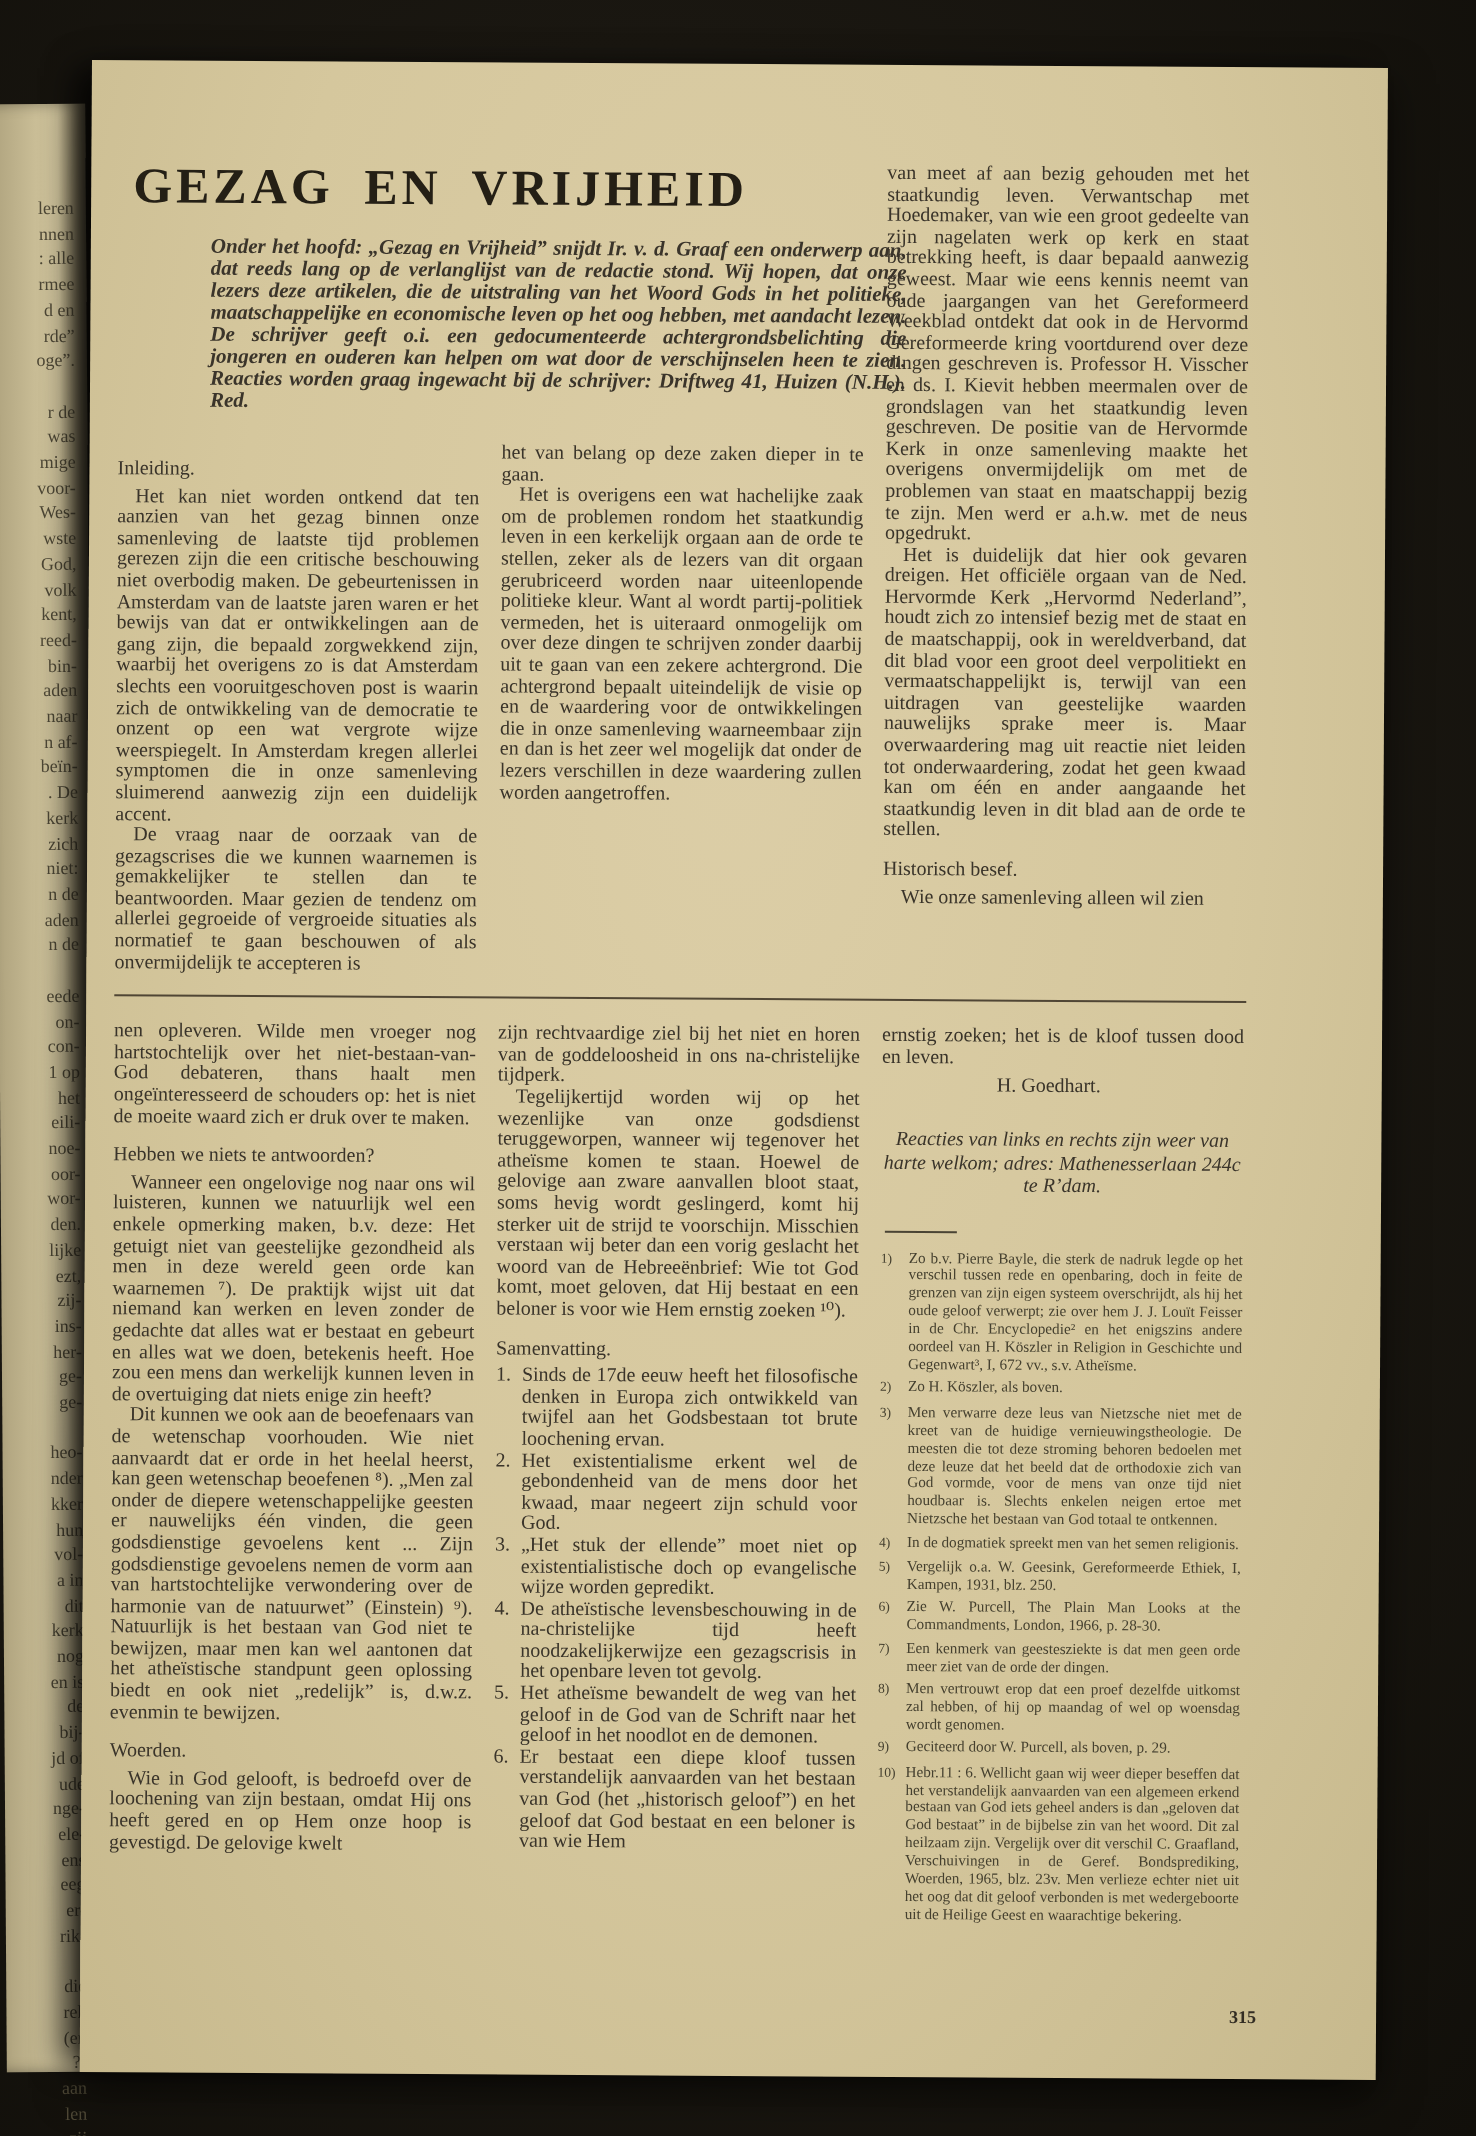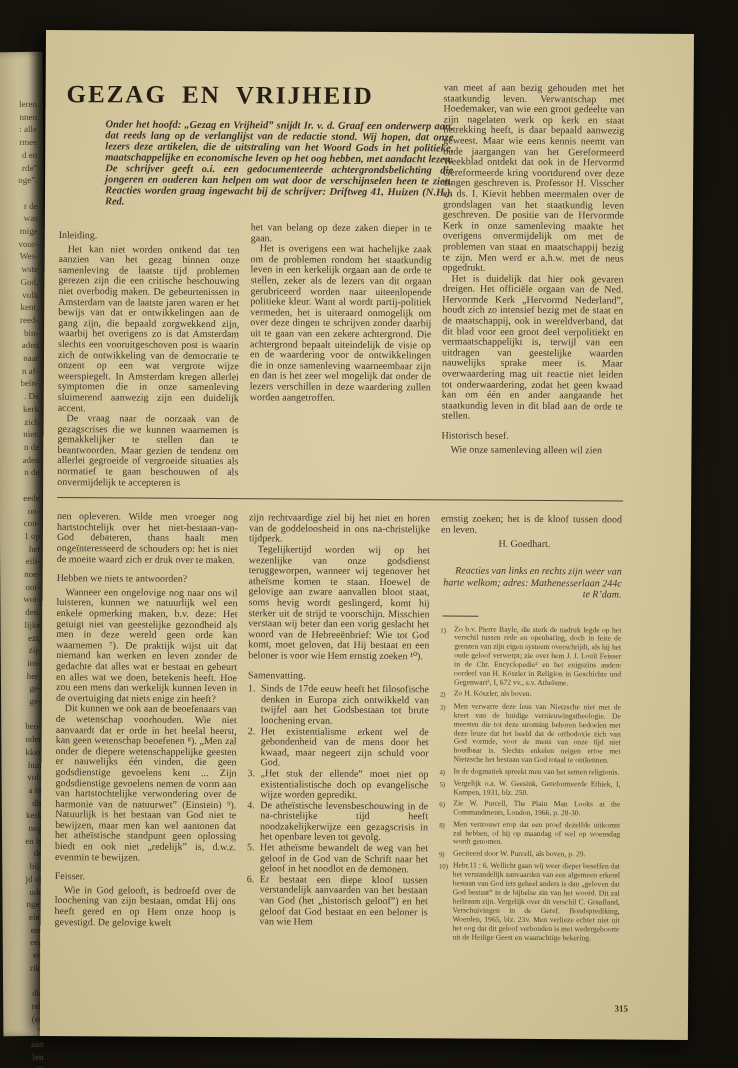--- a/index.html
+++ b/index.html
@@ -32,21 +32,21 @@
   .col{width:181px;flex:none;font-size:10px;line-height:10.6px;text-align:justify;}
   .para{margin:0;text-indent:9px;}
   .ni{text-indent:0;}
   .shead{margin:9px 0 3px;text-indent:0;}
   .divider{border:none;border-top:1.6px solid rgba(56,47,34,.85);margin:10px 0 13px 0;width:566px;}
   .sum{margin:2px 0 0;padding:0;list-style:none;}
   .sum li{display:flex;margin:0;}
   .sum .num{width:13px;flex:none;}
   .sum .itxt{flex:1;text-align:justify;}
   .sig{text-align:center;margin:4px 14px 0 0;}
-  .note{font-style:italic;margin:15px 0 0;font-size:10px;line-height:11.5px;text-align:right;}
+  .note{font-style:italic;margin:15px 0 0;font-size:10px;line-height:11.5px;text-align:center;}
   .fnrule{width:36px;border:none;border-top:1.3px solid #4a4434;margin:16px 0 9px 2px;}
   .fns{font-size:7.6px;line-height:8.9px;color:#45402f;}
   .fn{display:flex;margin-bottom:2.5px;}
   .fnn{width:14px;flex:none;font-size:6.8px;padding-top:1px;}
   .fnt{flex:1;text-align:justify;}
   .pageno{position:absolute;right:60px;bottom:26px;font-size:9px;font-weight:bold;color:#332d23;text-align:right;}
 </style>
 </head>
 <body>
 
@@ -161,21 +161,21 @@
       </div>
 
       <hr class="divider">
 
       <div class="bottom">
         <div class="col">
           <p class="para ni">nen opleveren. Wilde men vroeger nog hartstochtelijk over het niet-bestaan-van-God debateren, thans haalt men ongeïnteresseerd de schouders op: het is niet de moeite waard zich er druk over te maken.</p>
           <p class="shead">Hebben we niets te antwoorden?</p>
           <p class="para">Wanneer een ongelovige nog naar ons wil luisteren, kunnen we natuurlijk wel een enkele opmerking maken, b.v. deze: Het getuigt niet van geestelijke gezondheid als men in deze wereld geen orde kan waarnemen ⁷). De praktijk wijst uit dat niemand kan werken en leven zonder de gedachte dat alles wat er bestaat en gebeurt en alles wat we doen, betekenis heeft. Hoe zou een mens dan werkelijk kunnen leven in de overtuiging dat niets enige zin heeft?</p>
           <p class="para">Dit kunnen we ook aan de beoefenaars van de wetenschap voorhouden. Wie niet aanvaardt dat er orde in het heelal heerst, kan geen wetenschap beoefenen ⁸). „Men zal onder de diepere wetenschappelijke geesten er nauwelijks één vinden, die geen godsdienstige gevoelens kent ... Zijn godsdienstige gevoelens nemen de vorm aan van hartstochtelijke verwondering over de harmonie van de natuurwet” (Einstein) ⁹). Natuurlijk is het bestaan van God niet te bewijzen, maar men kan wel aantonen dat het atheïstische standpunt geen oplossing biedt en ook niet „redelijk” is, d.w.z. evenmin te bewijzen.</p>
-          <p class="shead">Feisser.</p>
+          <p class="shead">Woerden.</p>
           <p class="para">Wie in God gelooft, is bedroefd over de loochening van zijn bestaan, omdat Hij ons heeft gered en op Hem onze hoop is gevestigd. De gelovige kwelt</p>
         </div>
 
         <div class="col">
           <p class="para ni">zijn rechtvaardige ziel bij het niet en horen van de goddeloosheid in ons na-christelijke tijdperk.</p>
           <p class="para">Tegelijkertijd worden wij op het wezenlijke van onze godsdienst teruggeworpen, wanneer wij tegenover het atheïsme komen te staan. Hoewel de gelovige aan zware aanvallen bloot staat, soms hevig wordt geslingerd, komt hij sterker uit de strijd te voorschijn. Misschien verstaan wij beter dan een vorig geslacht het woord van de Hebreeënbrief: Wie tot God komt, moet geloven, dat Hij bestaat en een beloner is voor wie Hem ernstig zoeken ¹⁰).</p>
           <p class="shead">Samenvatting.</p>
           <ol class="sum">
             <li>
                 <span class="num">1.</span>
@@ -228,20 +228,24 @@
               </div>
             <div class="fn">
                 <span class="fnn">5)</span>
                 <span class="fnt">Vergelijk o.a. W. Geesink, Gereformeerde Ethiek, I, Kampen, 1931, blz. 250.</span>
               </div>
             <div class="fn">
                 <span class="fnn">6)</span>
                 <span class="fnt">Zie W. Purcell, The Plain Man Looks at the Commandments, London, 1966, p. 28-30.</span>
               </div>
             <div class="fn">
+                <span class="fnn">7)</span>
+                <span class="fnt">Een kenmerk van geestesziekte is dat men geen orde meer ziet van de orde der dingen.</span>
+              </div>
+            <div class="fn">
                 <span class="fnn">8)</span>
                 <span class="fnt">Men vertrouwt erop dat een proef dezelfde uitkomst zal hebben, of hij op maandag of wel op woensdag wordt genomen.</span>
               </div>
             <div class="fn">
                 <span class="fnn">9)</span>
                 <span class="fnt">Geciteerd door W. Purcell, als boven, p. 29.</span>
               </div>
             <div class="fn">
                 <span class="fnn">10)</span>
                 <span class="fnt">Hebr.11 : 6. Wellicht gaan wij weer dieper beseffen dat het verstandelijk aanvaarden van een algemeen erkend bestaan van God iets geheel anders is dan „geloven dat God bestaat” in de bijbelse zin van het woord. Dit zal heilzaam zijn. Vergelijk over dit verschil C. Graafland, Verschuivingen in de Geref. Bondsprediking, Woerden, 1965, blz. 23v. Men verlieze echter niet uit het oog dat dit geloof verbonden is met wedergeboorte uit de Heilige Geest en waarachtige bekering.</span>

